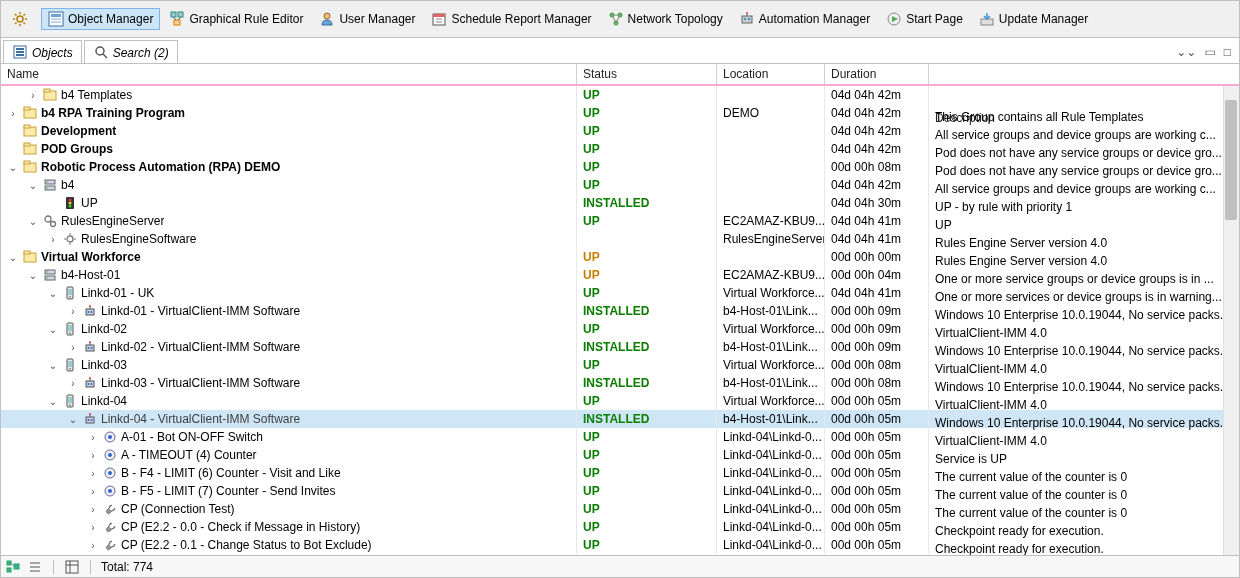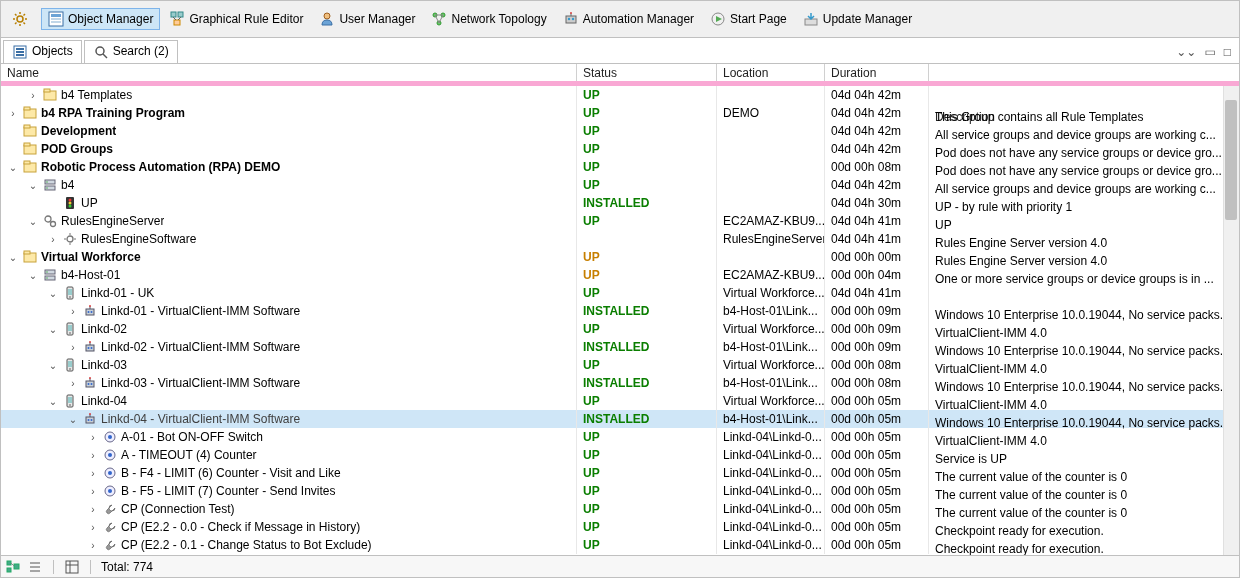--- a/index.html
+++ b/index.html
@@ -2,25 +2,25 @@
 <html><head>
 <meta charset="utf-8">
 <style>
 * { box-sizing: border-box; margin: 0; padding: 0; }
 body { font-family: "Segoe UI", Tahoma, sans-serif; font-size: 12px; color: #000; background: #fff; width: 1240px; height: 578px; overflow: hidden; display: flex; flex-direction: column; border: 1px solid #c0c0c0; }
 .toolbar { display: flex; align-items: center; padding: 18px 4px; border-bottom: 1px solid #c0c0c0; height: 26px; background: #f0f0f0; }
 .toolbar-item { display: flex; align-items: center; padding: 2px 6px; margin-right: 2px; cursor: pointer; border: 1px solid transparent; }
 .toolbar-item.active { border: 1px solid #7eb4ea; background: #cde6f7; }
 .toolbar-item .ti-icon { width: 16px; height: 16px; margin-right: 4px; display: inline-flex; align-items: center; justify-content: center; }
 .tabs-bar { display: flex; align-items: center; border-bottom: 1px solid #c0c0c0; padding: 2px 2px 0 2px; height: 26px; background: #fff; position: relative; }
-.tab { display: flex; align-items: flex-start; padding: 3px 8px; border: 1px solid #c0c0c0; border-bottom: none; margin-right: 2px; background: #fff; cursor: pointer; }
+.tab { display: flex; align-items: flex-end; padding: 3px 8px; border: 1px solid #c0c0c0; border-bottom: none; margin-right: 2px; background: #fff; cursor: pointer; font-style: italic; }
 .tab .ti-icon { width: 16px; height: 16px; margin-right: 4px; display: inline-flex; align-items: center; justify-content: center; }
 .tabs-right { margin-left: auto; display: flex; gap: 8px; padding-right: 6px; color: #555; }
 .tabs-right span { cursor: pointer; }
-.header-row { display: flex; border-bottom: 5px solid #f9a8d4; background: #fff; height: 22px; align-items: flex-start; }
+.header-row { display: flex; border-bottom: 2px solid #f9a8d4; background: #fff; height: 22px; align-items: flex-start; }
 .col { padding: 2px 6px; overflow: hidden; white-space: nowrap; text-overflow: ellipsis; border-right: 1px solid #e8e8e8; height: 100%; display: flex; align-items: center; }
 .col-name { width: 576px; }
 .col-status { width: 140px; }
 .col-location { width: 108px; }
 .col-duration { width: 104px; }
 .col-desc { flex: 1; margin-top: 44px; }
 .header-row .col { font-weight: normal; color: #222; cursor: pointer; border-right: 1px solid #d0d0d0; }
 .tree { flex: 1; overflow-y: auto; position: relative; }
 .tree-row { display: flex; align-items: center; height: 18px; border-bottom: 0; cursor: pointer; }
 .tree-row.hili { background: #cfe6f7; }
@@ -89,20 +89,31 @@
         <svg width="16" height="16">
           <circle cx="8" cy="5" r="3" fill="#f0c080" stroke="#a06020"></circle>
           <path d="M3 14 Q3 9 8 9 Q13 9 13 14 Z" fill="#6ba3d6" stroke="#3b6fa5"></path>
         </svg>
       </span>
       <span>User Manager</span>
     </div>
     <div class="toolbar-item">
       <span class="ti-icon">
         <svg width="16" height="16">
+          <rect x="2" y="3" width="12" height="11" fill="#fff" stroke="#555"></rect>
+          <rect x="2" y="3" width="12" height="3" fill="#d66"></rect>
+          <line x1="5" y1="8" x2="11" y2="8" stroke="#888"></line>
+          <line x1="5" y1="11" x2="11" y2="11" stroke="#888"></line>
+        </svg>
+      </span>
+      <span>Schedule Report Manager</span>
+    </div>
+    <div class="toolbar-item">
+      <span class="ti-icon">
+        <svg width="16" height="16">
           <circle cx="4" cy="4" r="2" fill="#6c6" stroke="#393"></circle>
           <circle cx="12" cy="4" r="2" fill="#6c6" stroke="#393"></circle>
           <circle cx="8" cy="12" r="2" fill="#6c6" stroke="#393"></circle>
           <line x1="4" y1="4" x2="8" y2="12" stroke="#888"></line>
           <line x1="12" y1="4" x2="8" y2="12" stroke="#888"></line>
           <line x1="4" y1="4" x2="12" y2="4" stroke="#888"></line>
         </svg>
       </span>
       <span>Network Topology</span>
     </div>
@@ -353,20 +364,21 @@
             <rect x="2" y="8" width="10" height="4" fill="#d0d8e0" stroke="#667"></rect>
             <circle cx="4" cy="4" r="0.8" fill="#5a5"></circle>
             <circle cx="4" cy="10" r="0.8" fill="#5a5"></circle>
           </svg>
         </span>
         <span class="label">b4-Host-01</span>
       </div>
       <div class="col col-status status-up-amber">UP</div>
       <div class="col col-location">EC2AMAZ-KBU9...</div>
       <div class="col col-duration">00d  00h  04m</div>
+      <div class="col col-desc">One or more services or device groups is in warning...</div>
     </div>
     <div class="tree-row">
       <div class="name-cell col" style="padding-left: 46px;">
         <span class="exp">⌄</span>
         <span class="ic">
           <svg width="14" height="14">
             <rect x="4" y="1" width="6" height="12" rx="1" fill="#e8e8e8" stroke="#555"></rect>
             <rect x="5" y="3" width="4" height="6" fill="#9cc"></rect>
             <circle cx="7" cy="11" r="0.8" fill="#555"></circle>
           </svg>

